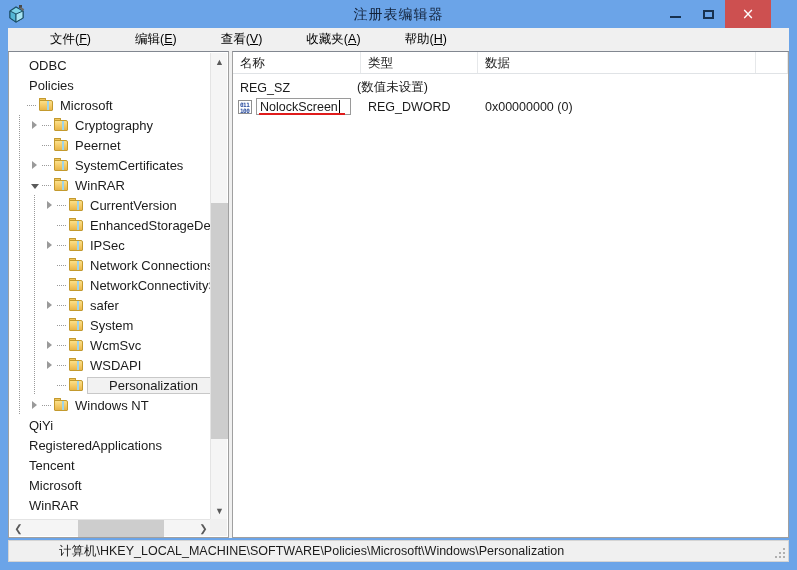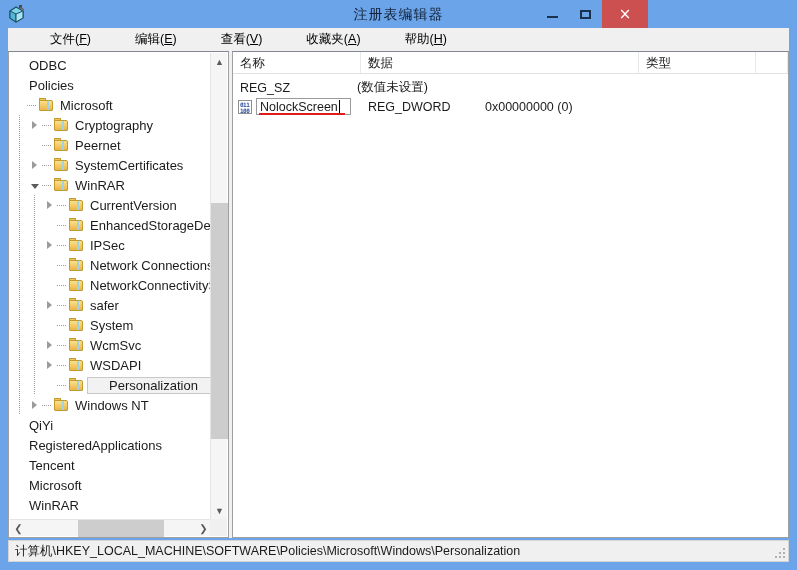--- a/index.html
+++ b/index.html
@@ -15,21 +15,21 @@
     position: absolute;
     left: 0; top: 0;
     width: 797px; height: 570px;
     background: #6ba4e8;
   }
 
   
   .titlebar {
     position: absolute;
     left: 0; top: 0;
-    width: 648px; height: 28px;
+    width: 771px; height: 28px;
     background: #6ba4e8;
   }
   .app-icon {
     position: absolute;
     left: 7px; top: 4px;
     width: 20px; height: 20px;
   }
   .title-text {
     position: absolute;
     left: 0; top: 0;
@@ -353,20 +353,21 @@
     background: #f0f0f0;
     border: 1px solid #d4d4d4;
     display: flex;
     align-items: center;
   }
   .status-text {
     font-size: 12.5px;
     color: #1b1b1b;
     padding-left: 6px;
     white-space: nowrap;
+    margin-left: 44px;
   }
   .grip {
     position: absolute;
     right: 3px; bottom: 3px;
     width: 11px; height: 11px;
   }
   .grip i {
     position: absolute;
     width: 2px; height: 2px;
     background: #b0b0b0;
@@ -767,22 +768,22 @@
         <div class="sb-btn left">❮</div>
         <div class="thumb"></div>
         <div class="sb-btn right">❯</div>
       </div>
       <div class="corner-box"></div>
     </div>
 
     <div class="values-panel">
       <div class="col-header">
         <div class="col-h col-name">名称</div>
+        <div class="col-h col-type">类型</div>
         <div class="col-h col-data">数据</div>
-        <div class="col-h col-type">类型</div>
         <div class="col-h col-rest"></div>
       </div>
       <div id="values-list" style="padding-top:4px;">
           <div class="val-row" style="height: 19px;">
             <div class="val-cell vc-type">REG_SZ</div>
             <div class="val-cell vc-data">(数值未设置)</div>
           </div>
           <div class="val-row" style="height: 19px;">
             <div class="val-cell vc-name">
               <span class="vicon dword">

